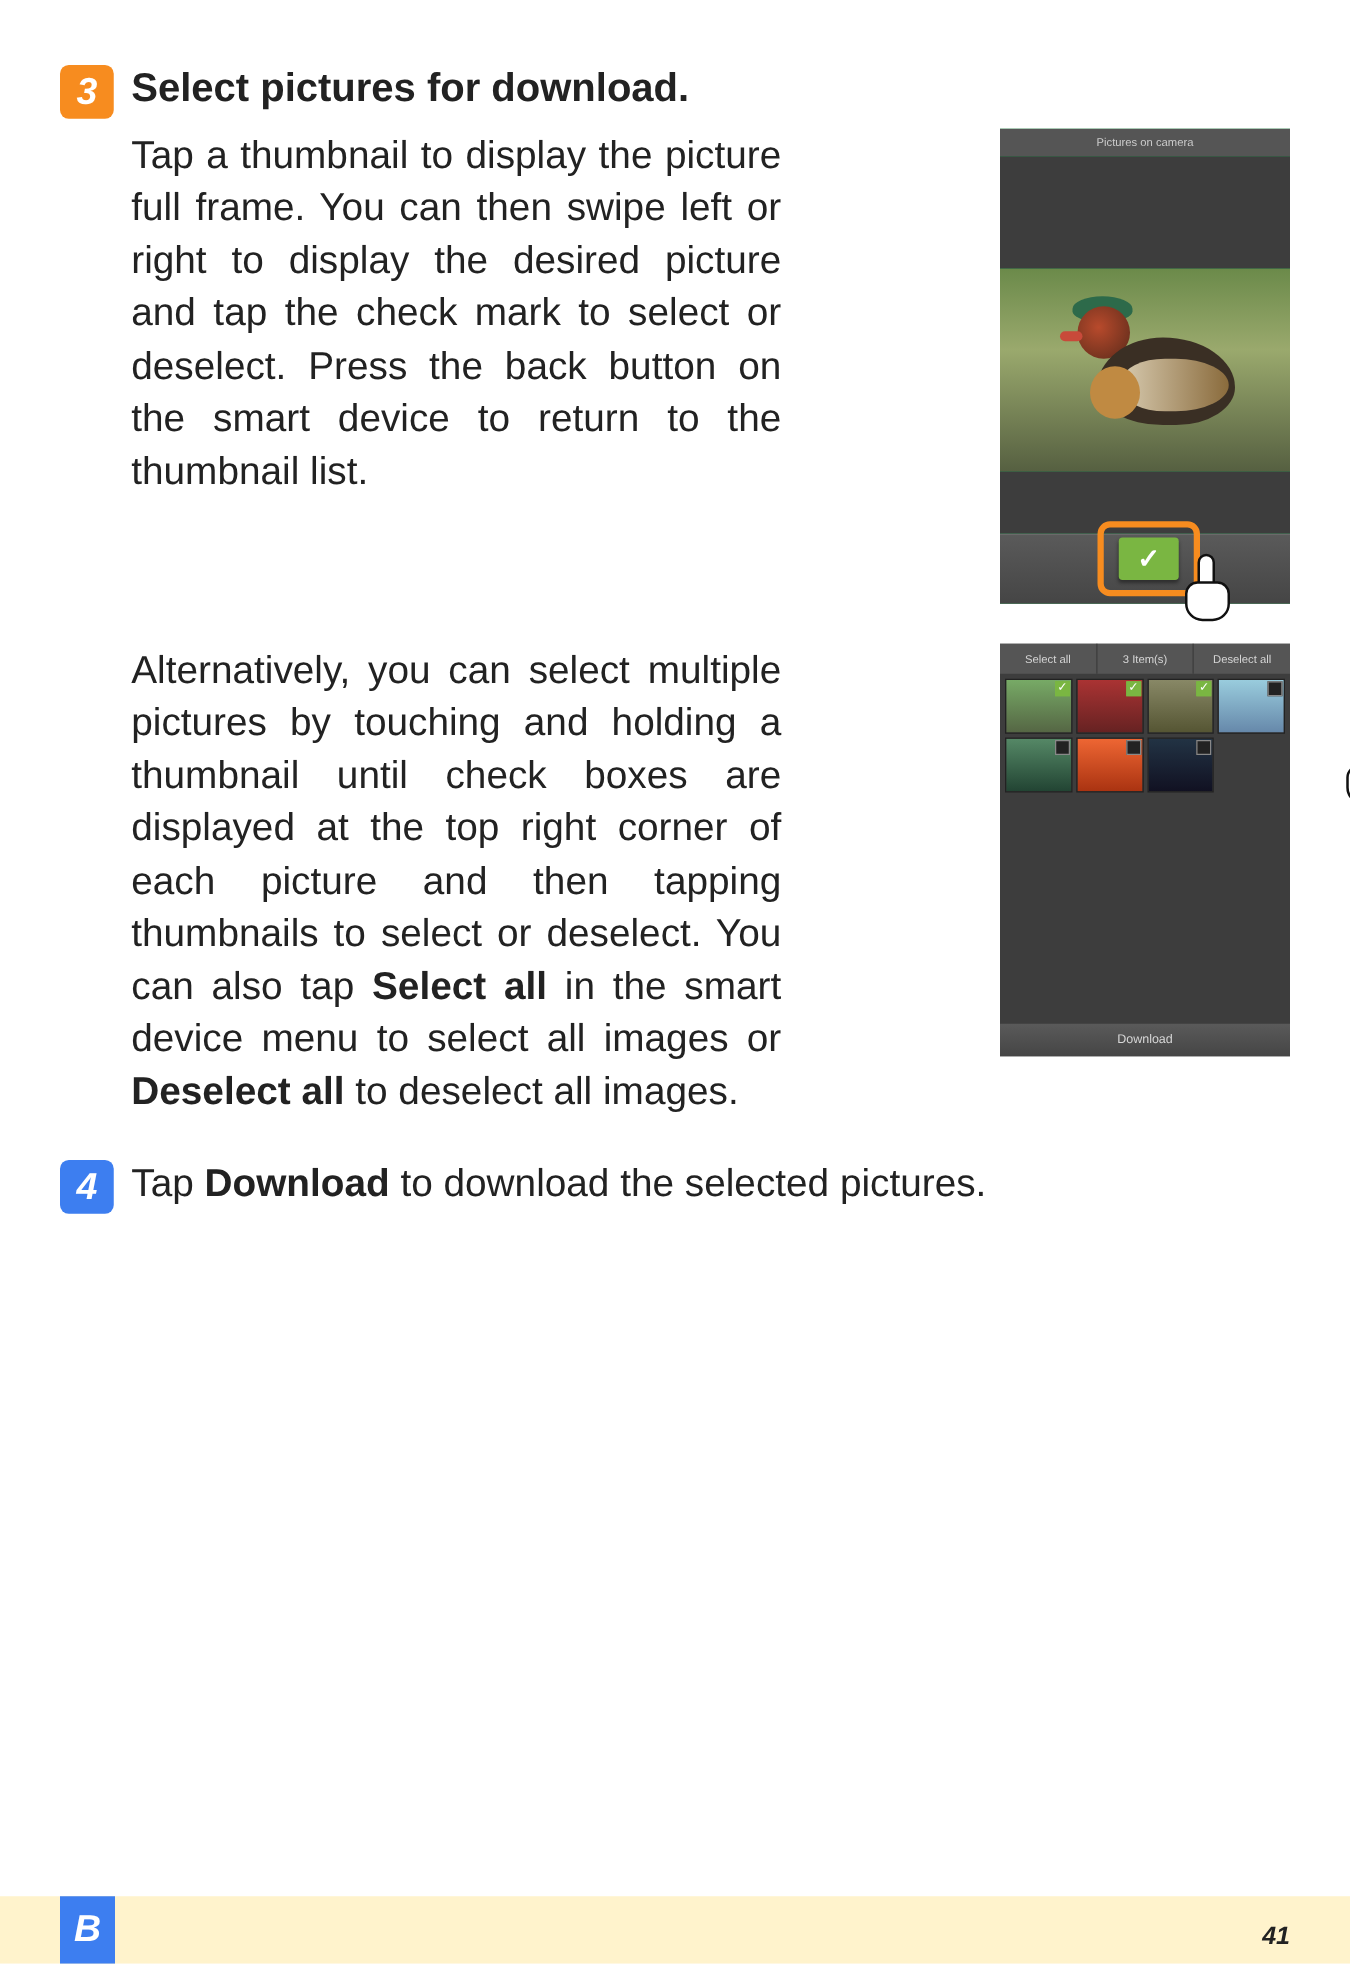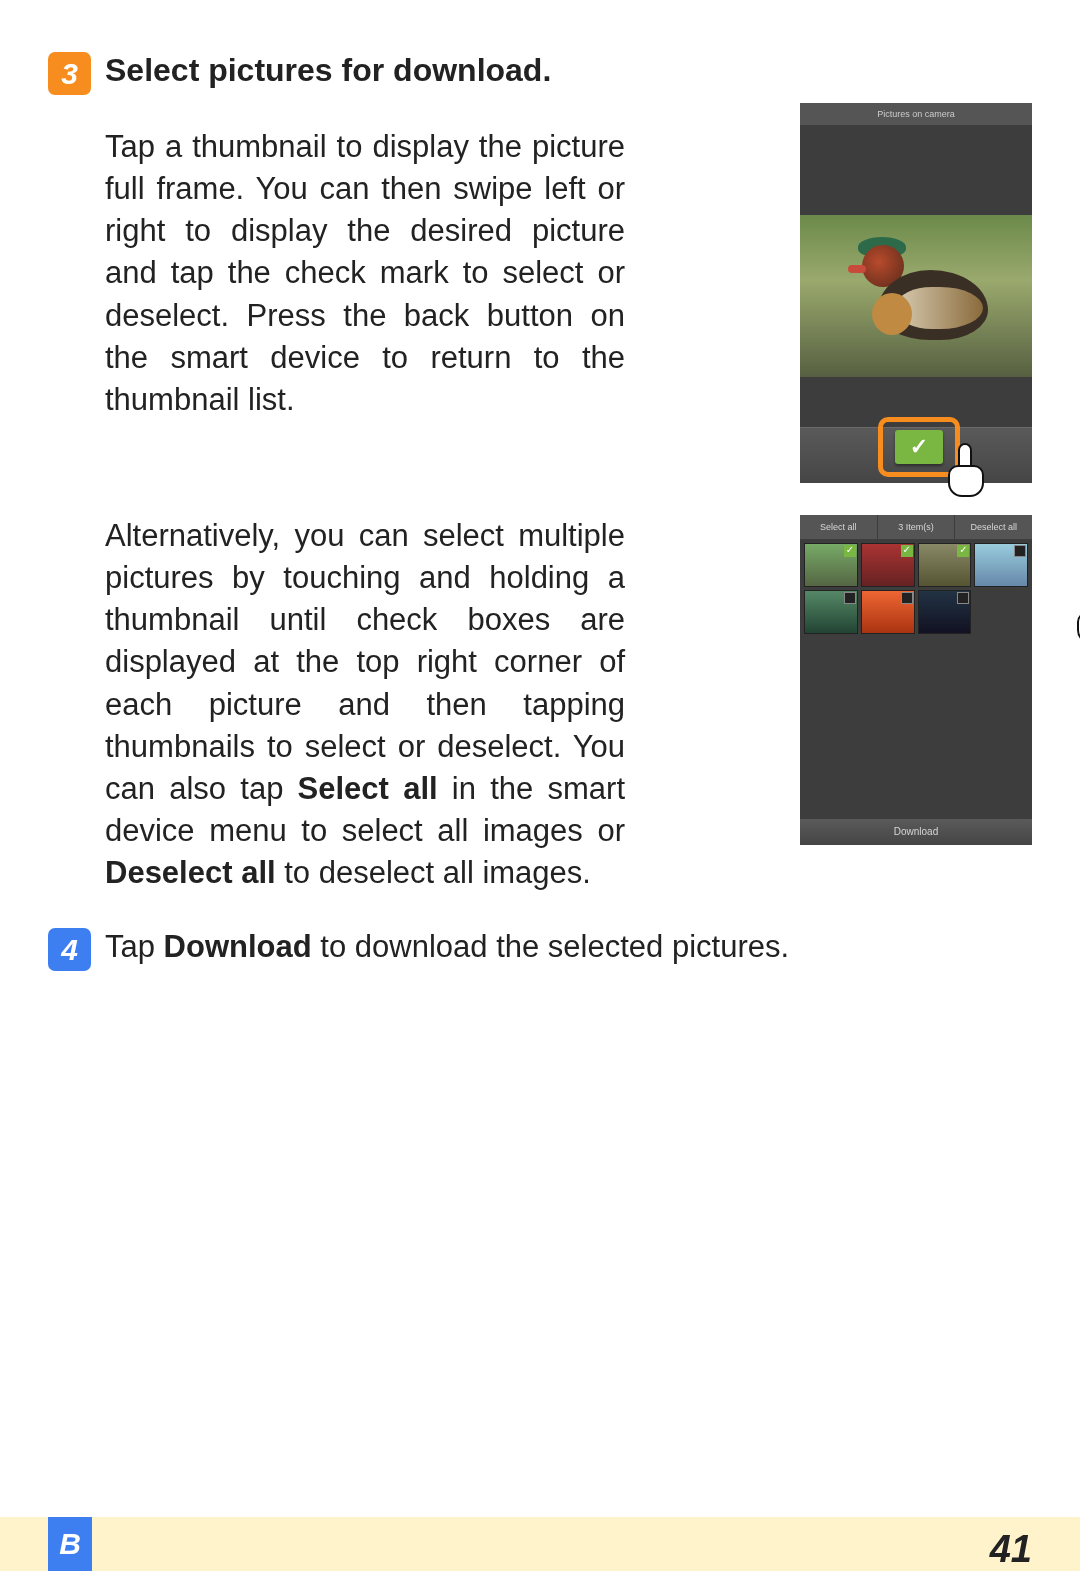--- a/index.html
+++ b/index.html
@@ -11,21 +11,21 @@
     display: flex; align-items: center; justify-content: center;
     color: #fff; font-weight: 700; font-style: italic; font-size: 30px;
     margin-right: 14px; margin-top: 2px;
   }
   .badge-orange { background: #f78c1f; }
   .badge-blue   { background: #3d7ef0; }
   .step-title { font-weight: 700; font-size: 32px; line-height: 1.25; }
   .row { display: flex; align-items: flex-start; }
   .text-col { font-size: 31px; line-height: 1.36; text-align: justify; text-justify: inter-word; }
   .indent { margin-left: 57px; }
-  .row1 .text-col { width: 520px; margin-top: 23px; }
+  .row1 .text-col { width: 520px; }
   .row1 .fig-col  { width: 232px; margin-left: auto; }
   .row2 { margin-top: 32px; }
   .row2 .text-col { width: 520px; }
   .row2 .fig-col  { width: 232px; margin-left: auto; }
   .b { font-weight: 700; }
 
   
   .phone1 { width: 232px; height: 380px; background: #22c55e; position: relative; overflow: visible; }
   .ph1-title { height: 22px; background: #555; color: #ccc; font-size: 9px; text-align: center; line-height: 22px; }
   .ph1-top { height: 90px; background: #3d3d3d; }
@@ -62,21 +62,21 @@
   .hand2 { left:150px; top:46px; }
   .ph2-bottom { position:absolute; left:0; right:0; bottom:0; height:26px; background:linear-gradient(#5a5a5a,#454545); color:#d6d6d6; font-size:10px; text-align:center; line-height:26px; }
 
   
   .step4 { margin-top: 32px; }
   .step4-body { font-size:31px; line-height:1.36; }
 
   
   .footer { position:absolute; left:0; right:0; bottom:0; height:54px; background:#fff3cc; }
   .footer-tab { position:absolute; left:48px; bottom:0; width:44px; height:54px; background:#3d7ef0; color:#fff; font-style:italic; font-weight:700; font-size:30px; display:flex; align-items:center; justify-content:center; }
-  .footer-page { position:absolute; right:48px; bottom:0; height:44px; display:flex; align-items:center; font-style:italic; font-weight:600; font-size:38px; color:#222; }
+  .footer-page { position:absolute; right:48px; bottom:0; height:44px; display:flex; align-items:center; font-style:italic; font-weight:600; font-size:20px; color:#222; }
 </style>
 </head>
 <body>
 
 <div class="page">
 
   <div class="step">
     <div class="step-badge badge-orange">3</div>
     <div class="step-title">Select pictures for download.</div>
   </div>

